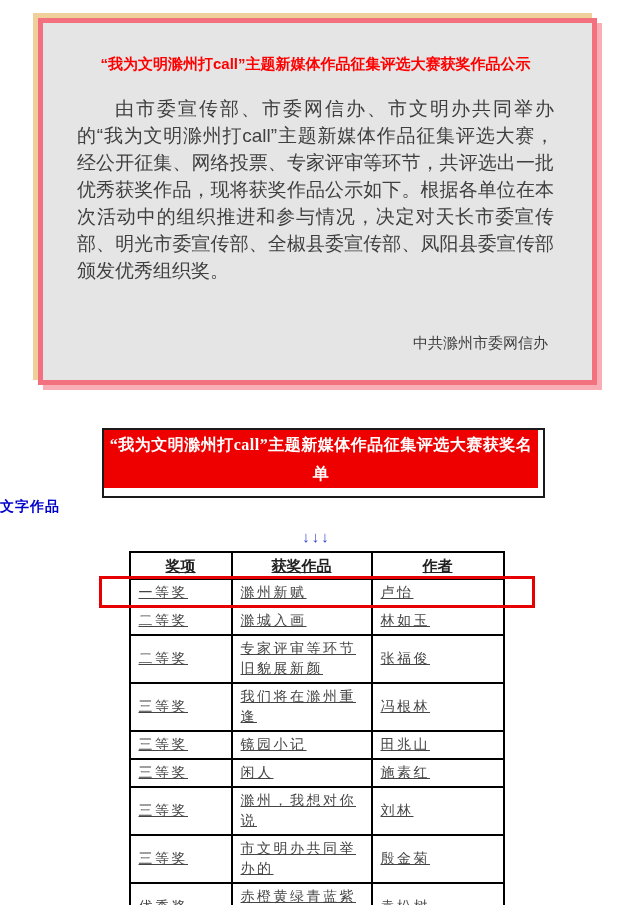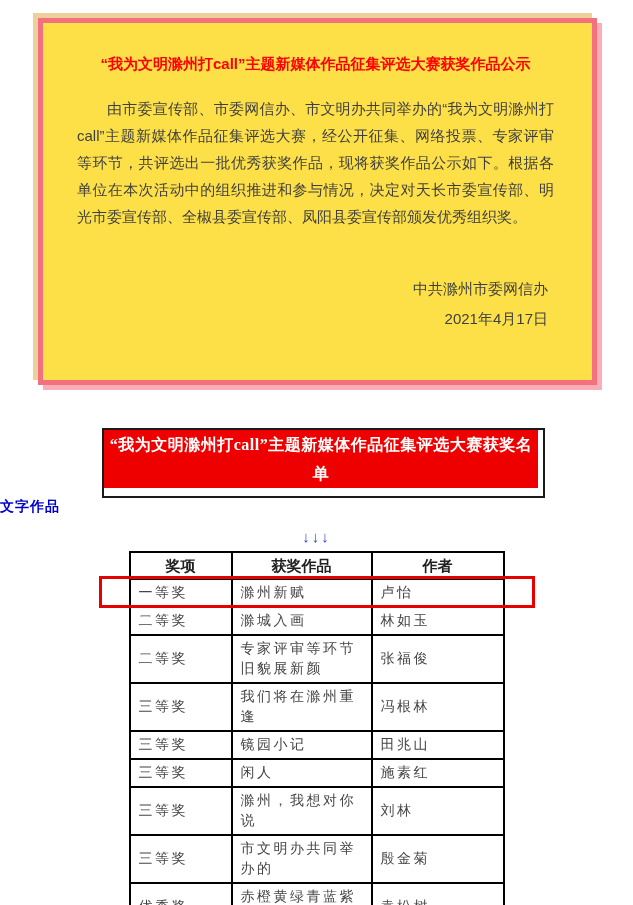--- a/index.html
+++ b/index.html
@@ -17,31 +17,31 @@
   }
   *{box-sizing:border-box;margin:0;padding:0;}
   html,body{background:#ffffff;}
   body{
     width:633px;height:905px;overflow:hidden;position:relative;
     font-family:"Liberation Sans","DejaVu Sans",sans-serif;
   }
   
   .notice-box{
     position:absolute;left:38px;top:18px;width:559px;height:367px;
-    background:#fde047;
+    background:#e5e5e5;
     border:5px solid var(--border_pink);
     box-shadow:-5px -5px 0 var(--shadow_tan), 5px 5px 0 var(--shadow_pink);
     padding:30px 38px 0 34px;
   }
   .notice-title{
     color:var(--title_red);font-size:15px;font-weight:bold;
     text-align:center;line-height:22px;margin-bottom:20px;
   }
   .notice-body{
-    color:var(--text_dark);font-size:15px;line-height:27px;
+    color:var(--text_dark);font-size:19px;line-height:27px;
     text-indent:2em;text-align:justify;
   }
   .notice-contact{
     color:var(--text_dark);font-size:15px;line-height:27px;
     text-indent:2em;margin-top:25px;
   }
   .notice-signer,.notice-date{
     color:var(--text_dark);font-size:15px;line-height:30px;
     text-align:right;padding-right:6px;
   }
@@ -70,21 +70,21 @@
   
   .table-zone{
     position:absolute;left:0;top:551px;width:100%;
   }
   table.awards{
     margin:0 auto;border-collapse:collapse;table-layout:fixed;width:374px;
     background:#ffffff;
   }
   table.awards th,table.awards td{
     border:2px solid var(--table_border);
-    vertical-align:middle;
+    vertical-align:middle;text-decoration:underline;
   }
   table.awards th{
     font-size:15px;font-weight:bold;color:#222222;
     padding:2px 2px;line-height:21px;
     font-family:"Liberation Sans","DejaVu Sans",sans-serif;
   }
   table.awards td{
     font-size:14px;color:#454545;
     padding:3px 8px;line-height:20px;letter-spacing:2.5px;
     font-family:"Liberation Serif","DejaVu Serif",serif;
@@ -97,21 +97,20 @@
     pointer-events:none;
   }
 </style>
 </head>
 <body>
 
 <div class="notice-box">
   <h1 class="notice-title">“我为文明滁州打call”主题新媒体作品征集评选大赛获奖作品公示</h1>
   <p class="notice-body">由市委宣传部、市委网信办、市文明办共同举办的“我为文明滁州打call”主题新媒体作品征集评选大赛，经公开征集、网络投票、专家评审等环节，共评选出一批优秀获奖作品，现将获奖作品公示如下。根据各单位在本次活动中的组织推进和参与情况，决定对天长市委宣传部、明光市委宣传部、全椒县委宣传部、凤阳县委宣传部颁发优秀组织奖。</p>
   <p class="notice-signer">中共滁州市委网信办</p>
-  <p class="notice-date">2021年4月17日</p>
 </div>
 
 <div class="banner-outer">
   <div class="banner-red">“我为文明滁州打call”主题新媒体作品征集评选大赛获奖名单</div>
 </div>
 
 <div class="section-heading">文字作品</div>
 
 <div class="section-arrows">↓↓↓</div>
 

